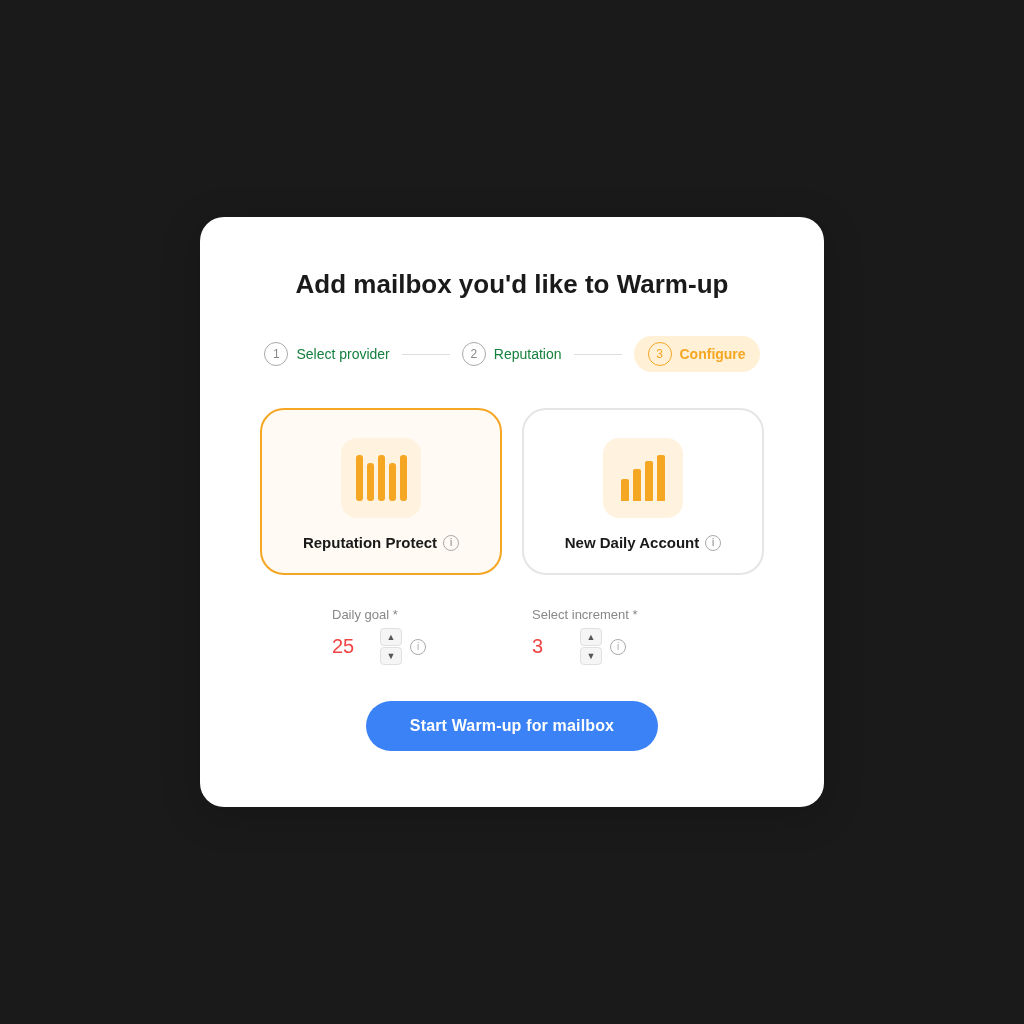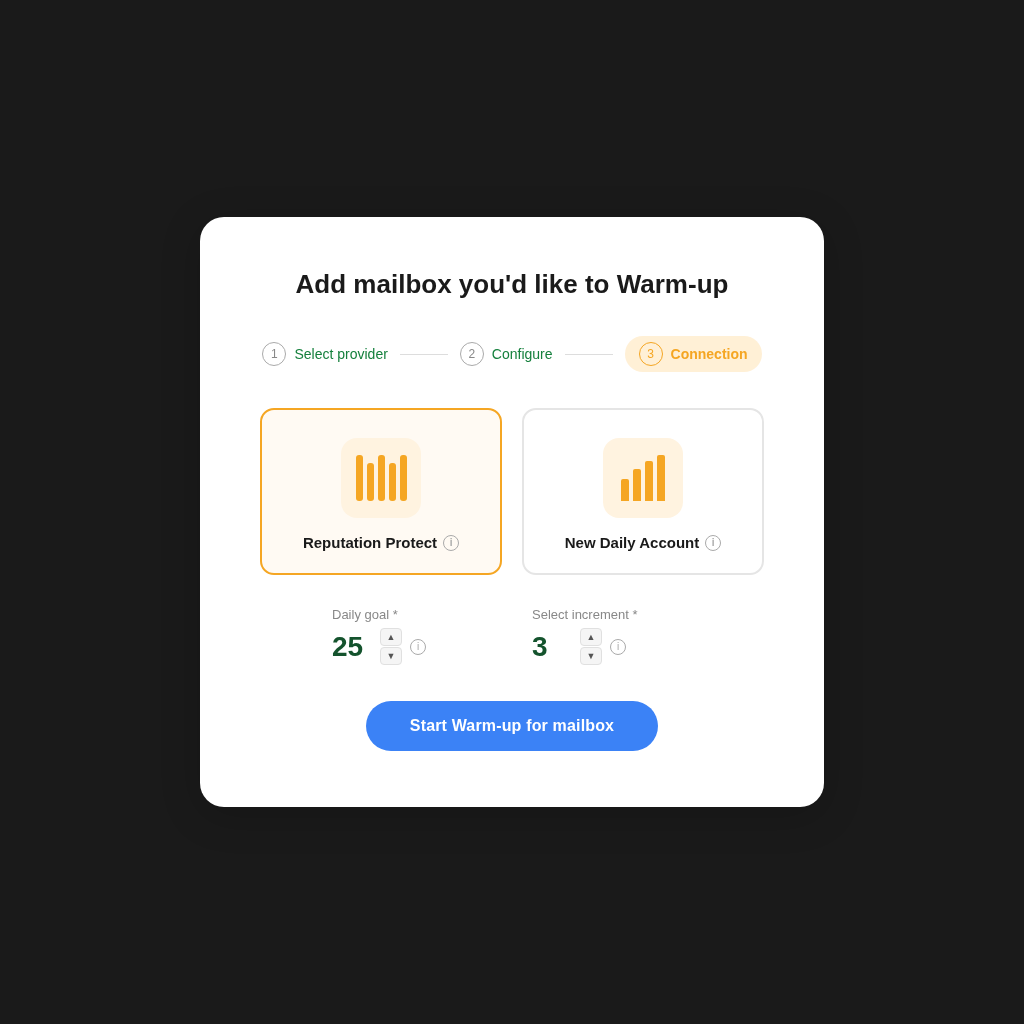--- a/index.html
+++ b/index.html
@@ -74,21 +74,21 @@
       color: #f5a623;
       font-weight: 600;
     }
     .provider-cards {
       display: flex;
       gap: 20px;
       margin-bottom: 32px;
     }
     .provider-card {
       flex: 1;
-      border-radius: 14px;
+      border-radius: 24px;
       border: 2px solid #e5e5e5;
       padding: 28px 20px 22px;
       display: flex;
       flex-direction: column;
       align-items: center;
       cursor: pointer;
       background: #fff;
       transition: border-color 0.2s;
     }
     .provider-card.selected {
@@ -172,23 +172,23 @@
     .field-label {
       font-size: 13px;
       color: #888;
     }
     .field-input-row {
       display: flex;
       align-items: center;
       gap: 8px;
     }
     .field-value {
-      font-size: 28px;
-      font-weight: 700;
-      color: #14532d;
+      font-size: 20px;
+      font-weight: 400;
+      color: #ef4444;
       min-width: 40px;
     }
     .spinner-btns {
       display: flex;
       flex-direction: column;
       gap: 1px;
     }
     .spinner-btn {
       width: 22px;
       height: 18px;
@@ -223,26 +223,26 @@
   <h1 class="page-title">Add mailbox you'd like to Warm-up</h1>
 
   <div class="stepper">
     <div class="step">
       <span class="step-circle">1</span>
       <span class="step-label">Select provider</span>
     </div>
     <div class="step-divider"></div>
     <div class="step">
       <span class="step-circle">2</span>
-      <span class="step-label">Configure</span>
+      <span class="step-label">Reputation</span>
     </div>
     <div class="step-divider"></div>
     <div class="step active-pill">
       <span class="step-circle">3</span>
-      <span class="step-label">Connection</span>
+      <span class="step-label">Configure</span>
     </div>
   </div>
 
   <div class="provider-cards">
 
     <div class="provider-card selected">
       <div class="provider-icon-wrap">
         <div class="rep-icon">
           <div class="rep-bar" style="height:46px;"></div>
           <div class="rep-bar" style="height:38px;"></div>

